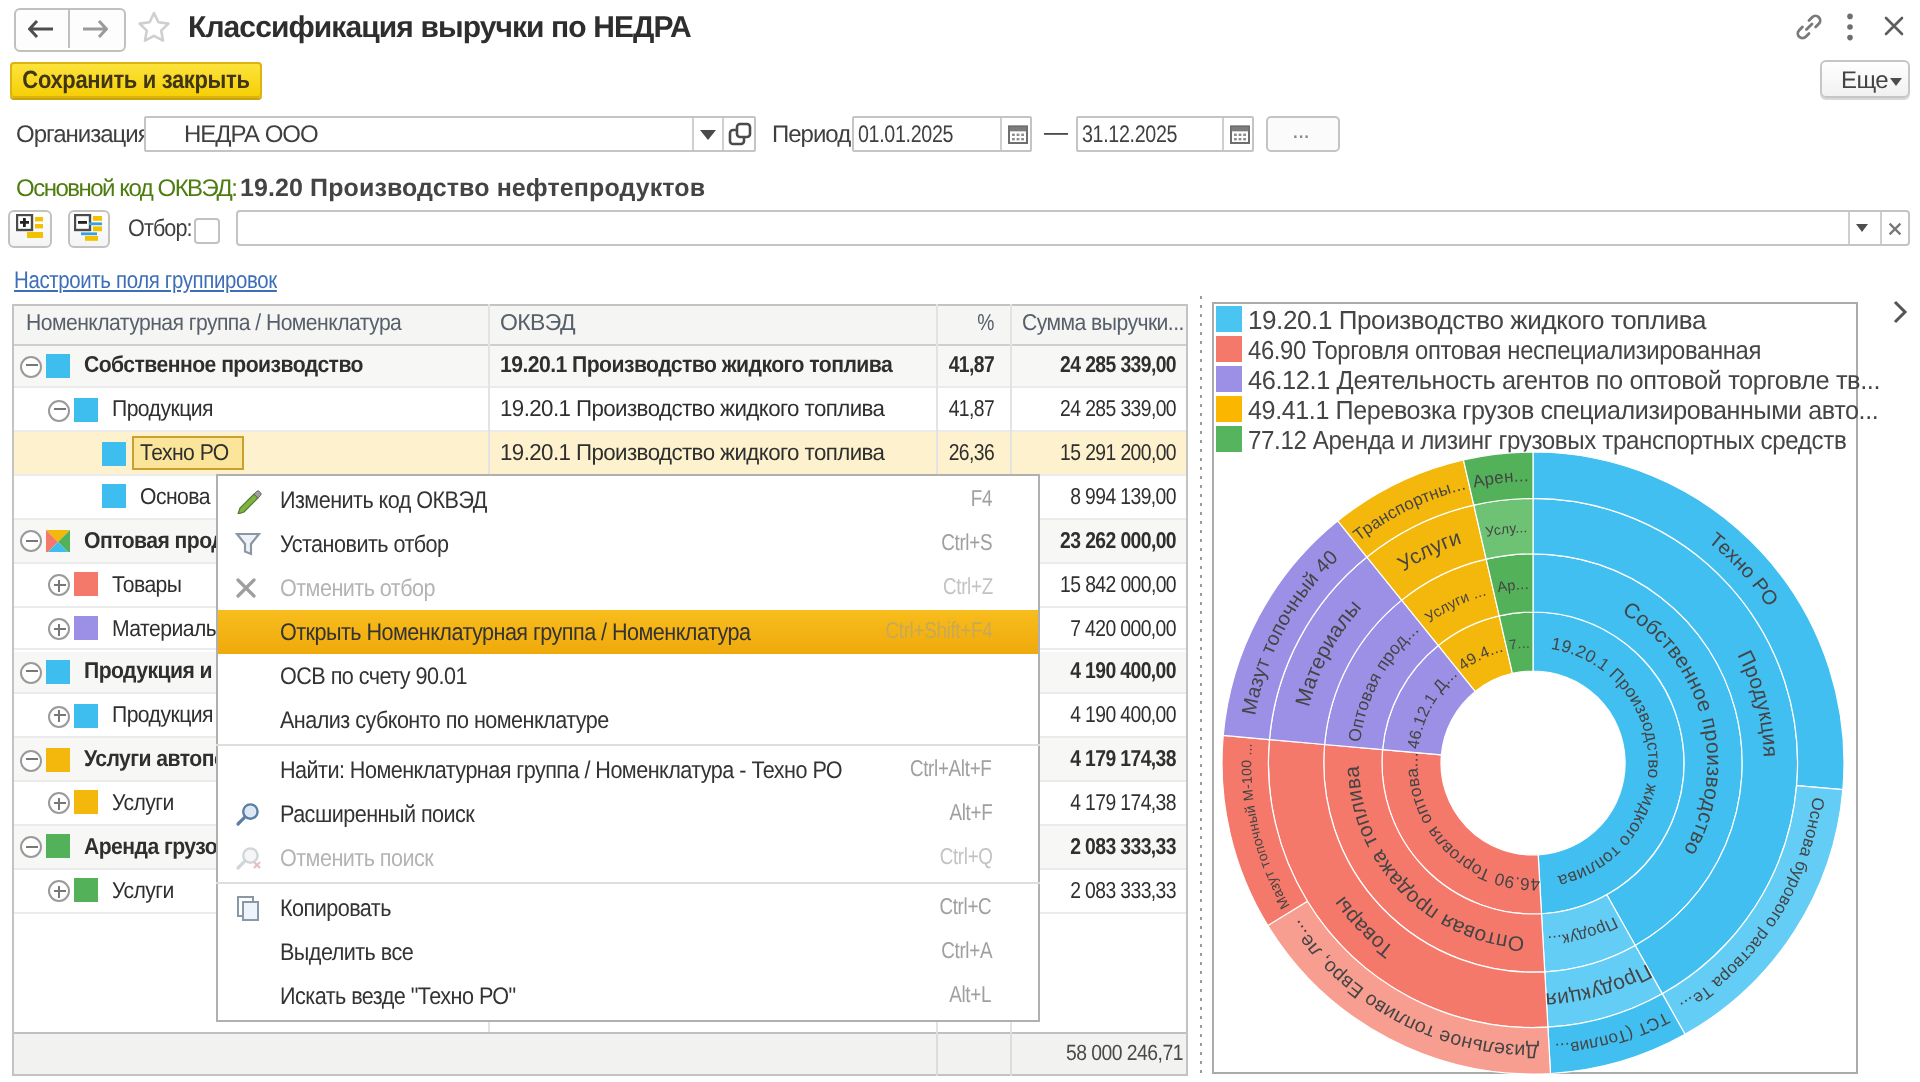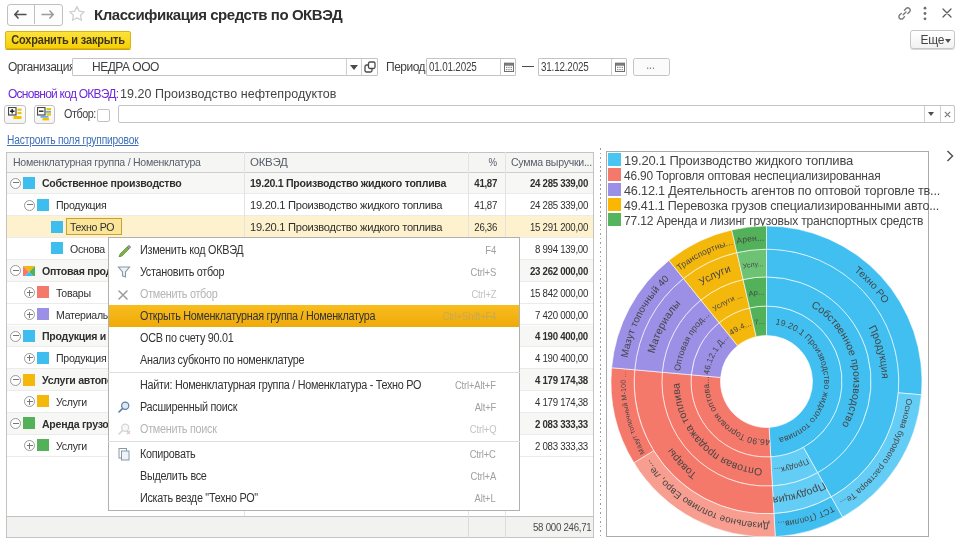--- a/index.html
+++ b/index.html
@@ -1,20 +1,20 @@
 <!DOCTYPE html>
 <html><head><meta charset="utf-8">
 <style>
 * {margin:0;padding:0}
 html,body {width:960px;height:541px;background:#fff;font-family:"Liberation Sans",sans-serif;overflow:hidden;position:relative}
 span {white-space:nowrap}
 .ti {position:absolute;font-size:15px;font-weight:bold;color:#2e2e2e;transform:translateY(-50%);letter-spacing:-0.45px}
 .bt {position:absolute;font-size:12.5px;font-weight:bold;color:#403616;transform:translate(-50%,-50%) scaleX(0.88);letter-spacing:-0.2px}
 .lb {position:absolute;font-size:12px;color:#3f3f3f;transform:translateY(-50%);letter-spacing:-0.5px}
-.lbv {position:absolute;font-size:12.5px;color:#444;font-weight:normal;transform:translateY(-50%);letter-spacing:-0.1px}
+.lbv {position:absolute;font-size:12.5px;color:#444;font-weight:bold;transform:translateY(-50%);letter-spacing:-0.1px}
 .lk {position:absolute;font-size:12px;color:#3d6fb8;text-decoration:underline;transform:translateY(-50%) scaleX(0.85);transform-origin:0 50%;letter-spacing:-0.2px}
 .tt {position:absolute;font-size:11.5px;color:#2f2f2f;transform:translateY(-50%) scaleX(0.92);transform-origin:0 50%;letter-spacing:-0.3px}
 .to {position:absolute;font-size:11.5px;color:#2f2f2f;transform:translateY(-50%);letter-spacing:-0.3px}
 .ttr {position:absolute;font-size:11.5px;color:#2f2f2f;transform:translateY(-50%) scaleX(0.84);transform-origin:100% 50%;letter-spacing:-0.35px}
 .mt {position:absolute;font-size:12px;transform:translateY(-50%) scaleX(0.9);transform-origin:0 50%;letter-spacing:-0.3px}
 .mtr {position:absolute;font-size:11.5px;transform:translateY(-50%) scaleX(0.82);transform-origin:100% 50%;letter-spacing:-0.2px}
 .lg {position:absolute;font-size:13px;color:#454545;transform:translateY(-50%);letter-spacing:-0.2px}
 .ft {position:absolute;font-size:11px;color:#4a4a4a;transform:translateY(-50%) scaleX(0.88);transform-origin:100% 50%;letter-spacing:-0.3px}
 .inp {position:absolute;border:1px solid #c4c4c4;background:#fff;box-sizing:border-box;border-radius:1px}
 </style></head>
@@ -24,21 +24,21 @@
 <div style="position:absolute;left:34px;top:4px;width:1px;height:20px;background:#c0c0c0"></div>
 <svg style="position:absolute;left:14px;top:9.5px" width="13" height="9" viewBox="0 0 13 9">
     <path d="M4.5 0.5L0.8 4.5L4.5 8.5M1 4.5H12.5" stroke="#4f4f4f" stroke-width="1.5" fill="none"></path>
   </svg>
 <svg style="position:absolute;left:41px;top:9.5px" width="13" height="9" viewBox="0 0 13 9">
     <path d="M8.5 0.5L12.2 4.5L8.5 8.5M12 4.5H0.5" stroke="#9a9a9a" stroke-width="1.5" fill="none"></path>
   </svg>
 <svg style="position:absolute;left:68px;top:5px" width="18" height="18" viewBox="0 0 18 18">
     <path d="M9 1.5l2.2 4.6 5 .7-3.6 3.5.9 5L9 12.9l-4.5 2.4.9-5L1.8 6.8l5-.7z" fill="none" stroke="#cfcfcf" stroke-width="1.3" stroke-linejoin="round"></path>
   </svg>
-<span class="ti" style="left:94px;top:14px">Классификация средств по ОКВЭД</span>
+<span class="ti" style="left:94px;top:14px">Классификация выручки по НЕДРА</span>
 <svg style="position:absolute;left:897px;top:6px" width="15" height="15" viewBox="0 0 15 15">
     <g fill="none" stroke="#7a7a7a" stroke-width="1.4" stroke-linecap="round">
       <path d="M6.2 8.8l2.8-2.8"></path>
       <path d="M7.5 4.2l1.6-1.6a2.3 2.3 0 0 1 3.3 3.3l-1.6 1.6"></path>
       <path d="M7.5 10.8l-1.6 1.6a2.3 2.3 0 0 1-3.3-3.3l1.6-1.6"></path>
     </g>
   </svg>
 <svg style="position:absolute;left:922px;top:6px" width="6" height="15" viewBox="0 0 6 15">
     <g fill="#6e6e6e">
       <circle cx="3" cy="2.2" r="1.4"></circle>
@@ -98,21 +98,21 @@
       <rect x="4.3" y="4.8" width="1.4" height="1.2"></rect>
       <rect x="6.6" y="4.8" width="1.4" height="1.2"></rect>
       <rect x="2" y="7" width="1.4" height="1.2"></rect>
       <rect x="4.3" y="7" width="1.4" height="1.2"></rect>
       <rect x="6.6" y="7" width="1.4" height="1.2"></rect>
     </g>
   </svg>
 <div style="position:absolute;left:633px;top:58px;width:37px;height:17.5px;border:1px solid #c4c4c4;border-radius:2.5px;background:#fbfbfb;box-sizing:border-box"></div>
 <span class="lb" style="left:646px;top:65px;color:#888">...</span>
 
-<span class="lb" style="left:8px;top:94px;color:#6d28d9;letter-spacing:-0.75px">Основной код ОКВЭД:</span>
+<span class="lb" style="left:8px;top:94px;color:#4d7c0f;letter-spacing:-0.75px">Основной код ОКВЭД:</span>
 <span class="lbv" style="left:120px;top:94px;letter-spacing:0.05px">19.20 Производство нефтепродуктов</span>
 
 <div style="position:absolute;left:4px;top:104.5px;width:22px;height:19px;border:1px solid #c2c2c2;border-radius:3px;background:linear-gradient(#fff,#f4f4f4);box-sizing:border-box"></div>
 <svg style="position:absolute;left:8px;top:107px" width="15" height="14" viewBox="0 0 15 14">
     <rect x="0.5" y="0.5" width="7.5" height="7.5" fill="#fff" stroke="#4a4a4a" stroke-width="1.2"></rect>
     <path d="M2 4.2h4.5M4.2 2v4.5" stroke="#222" stroke-width="1.4"></path>
     <rect x="9.5" y="1.5" width="4" height="2.2" fill="#f2c100"></rect>
     <rect x="9.5" y="5" width="4" height="2.2" fill="#f2c100"></rect>
     <rect x="5.5" y="9" width="8" height="3" fill="#f2c100"></rect>
   </svg>

